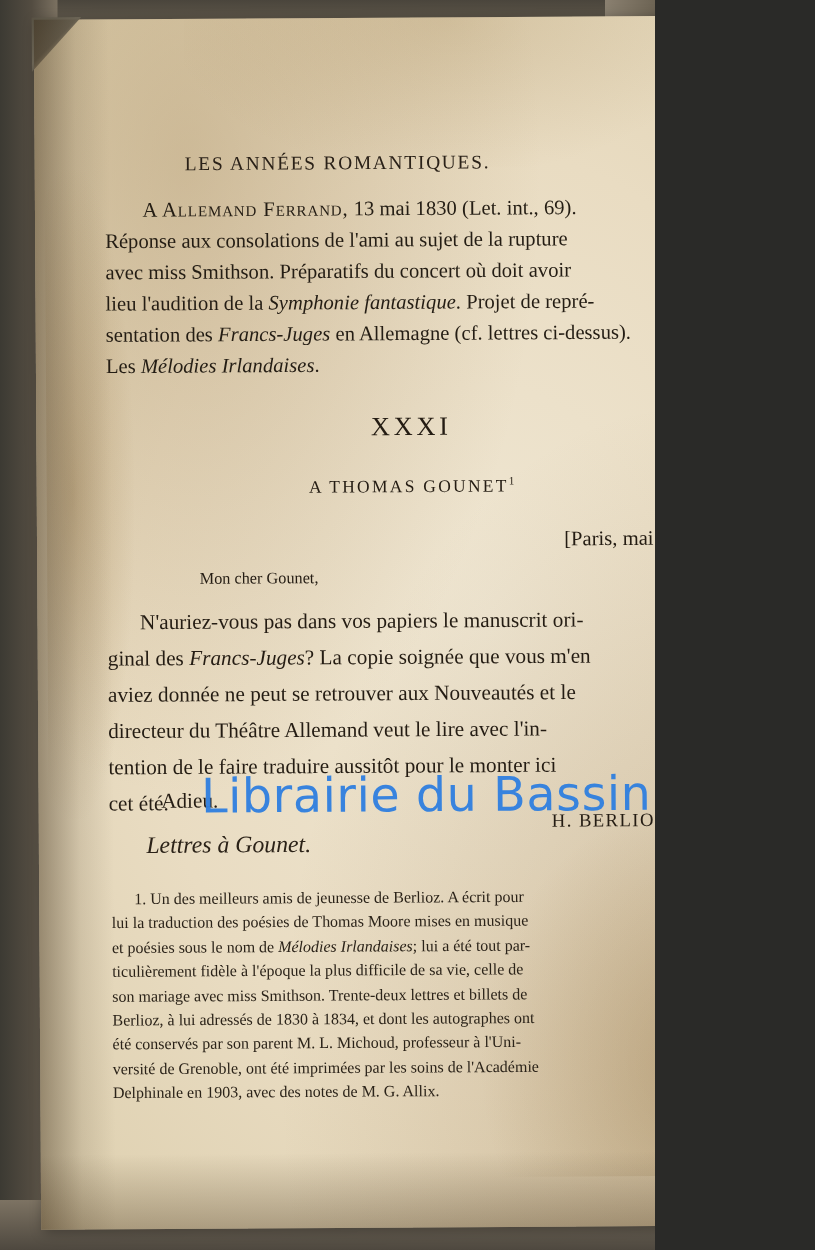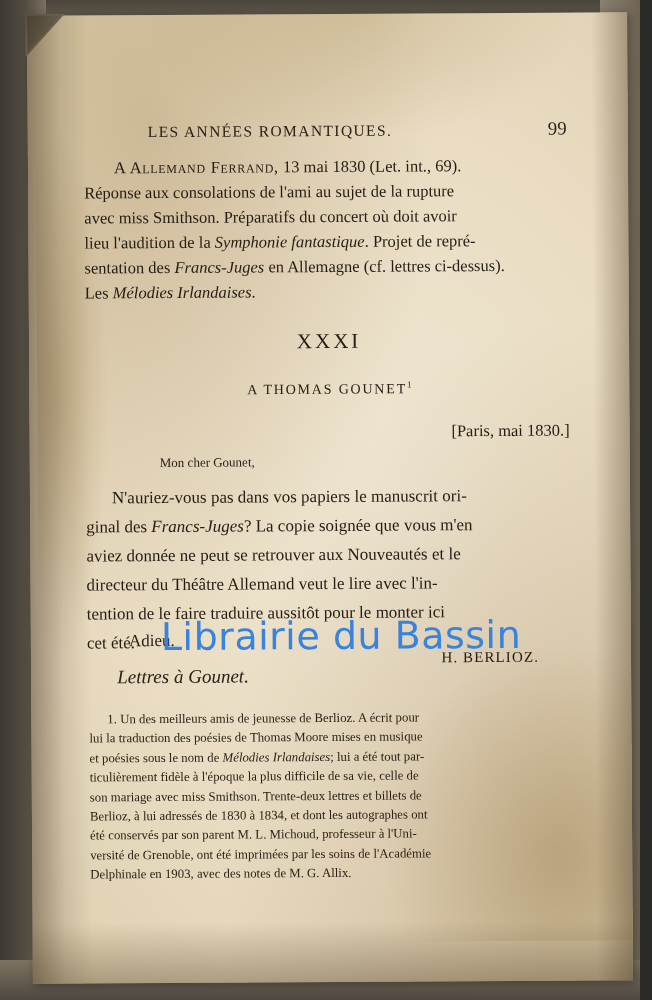--- a/index.html
+++ b/index.html
@@ -9,21 +9,21 @@
   }
   body {
     width: 652px;
     height: 1000px;
     overflow: hidden;
     font-family: "Liberation Serif", serif;
   }
 
   #scan {
     position: relative;
-    width: 640px;
+    width: 524px;
     height: 1000px;
     background: #86efac;
     overflow: hidden;
   }
 
   
   .bg-left {
     position: absolute;
     left: 0; top: 0;
     width: 46px; height: 1000px;

